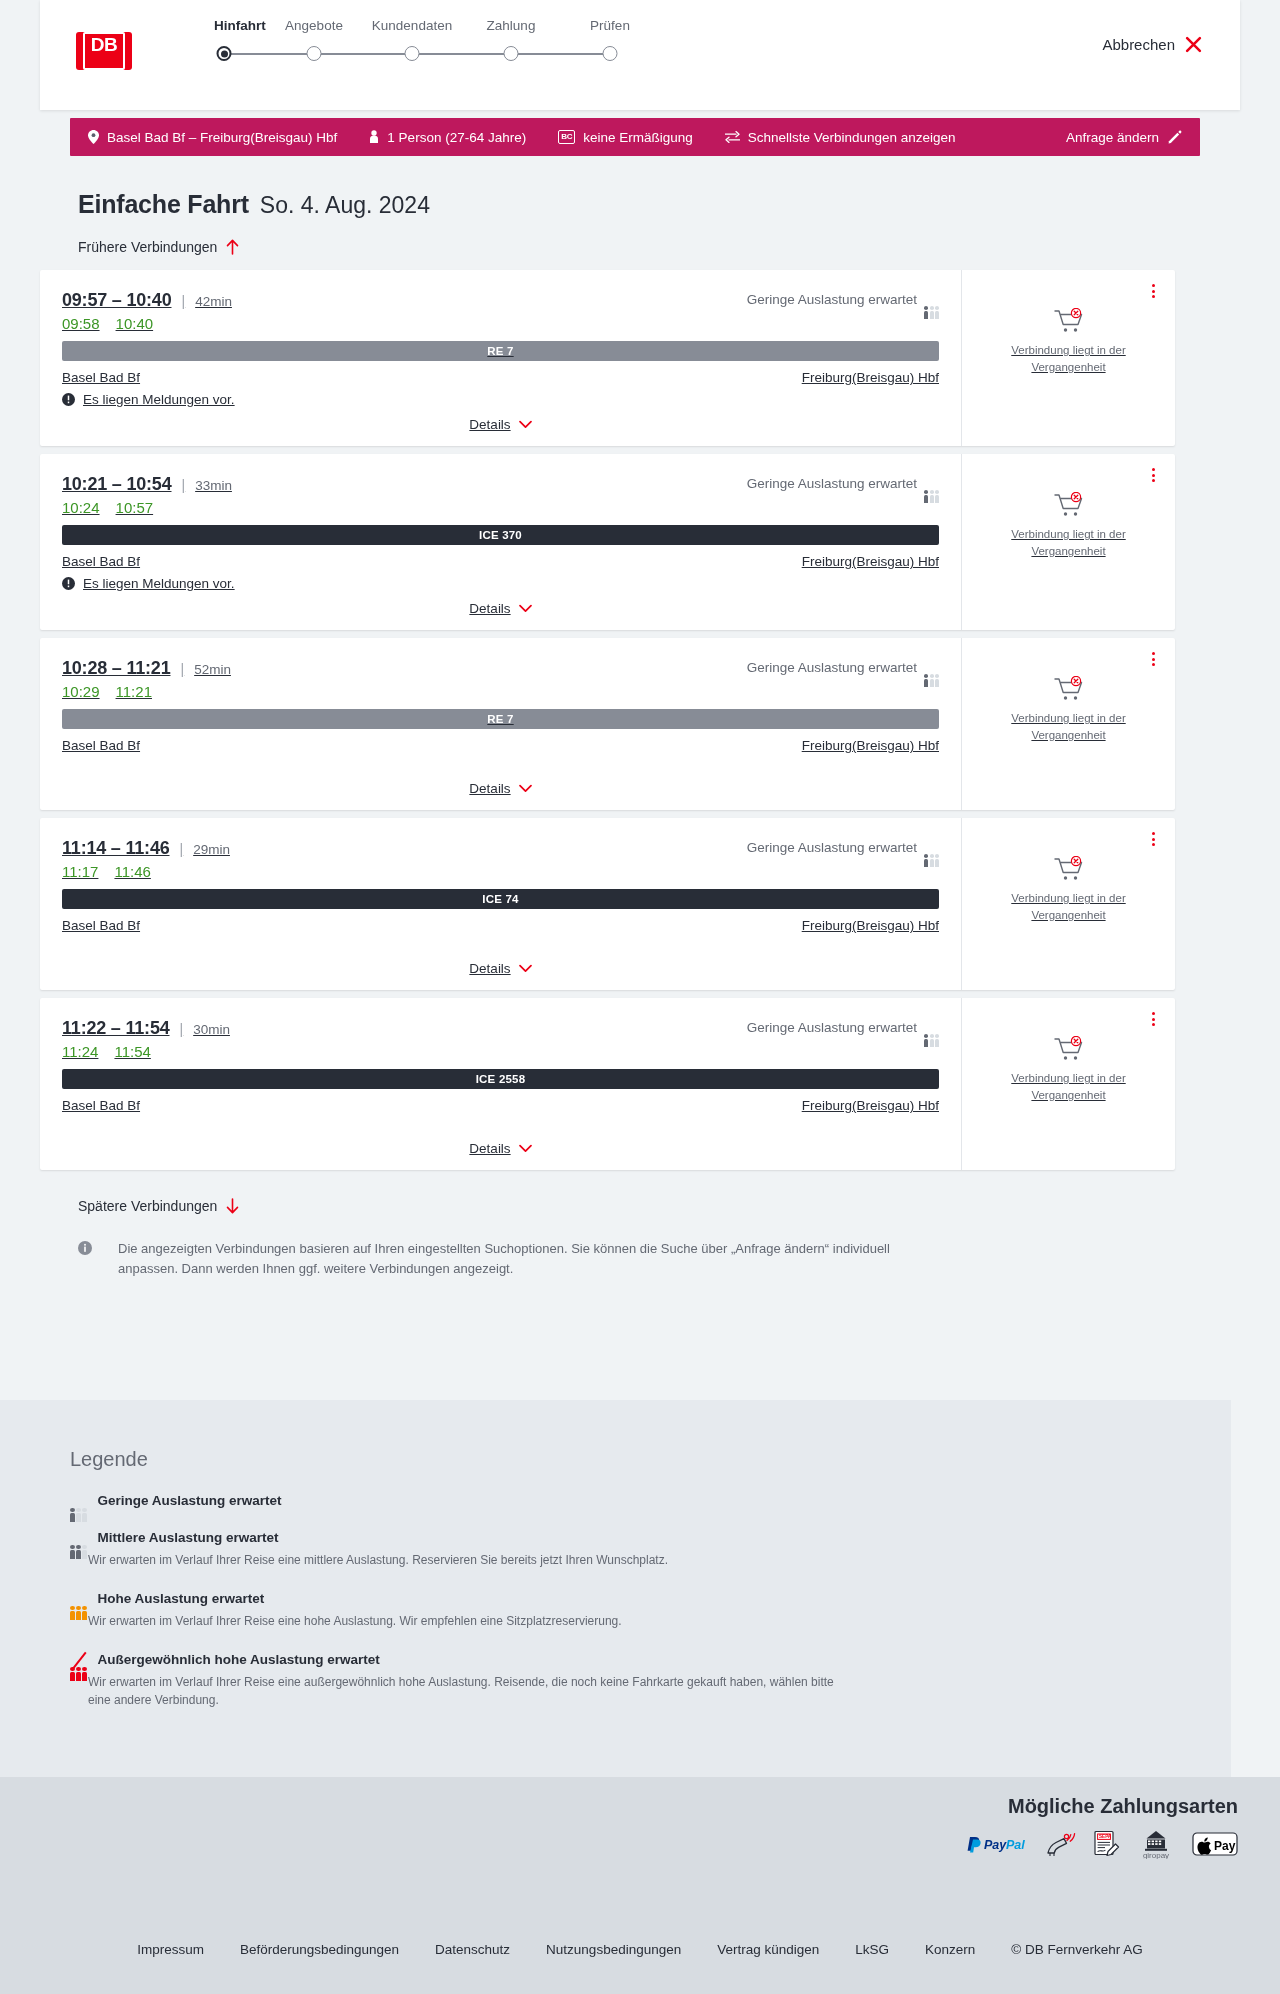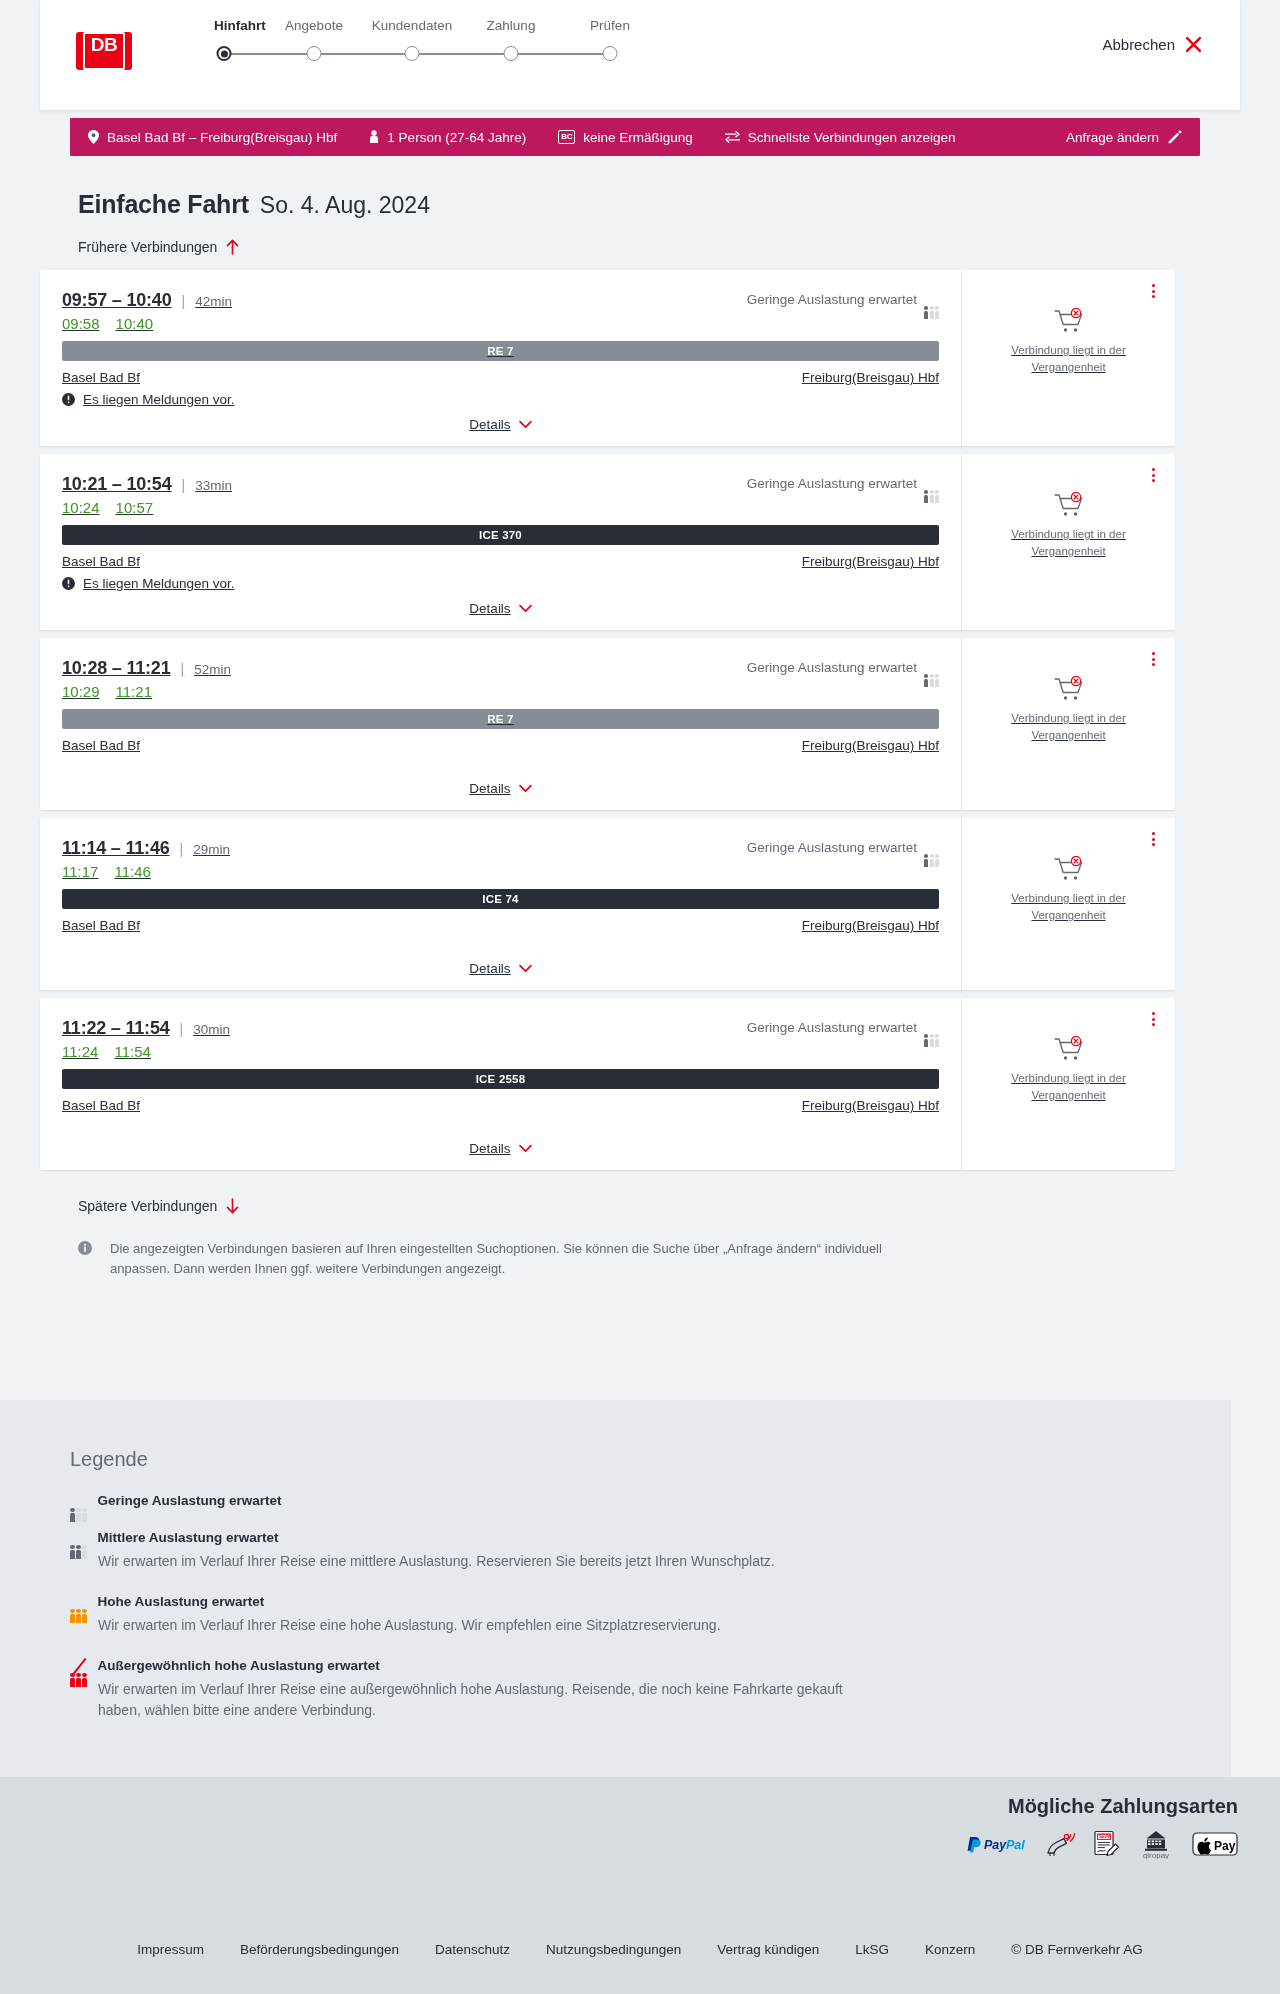--- a/index.html
+++ b/index.html
@@ -179,38 +179,38 @@
   }
   .kebab span { width: 3px; height: 3px; border-radius: 50%; background: #ec0016; display: block; }
   .cart-ic { margin-top: 20px; width: 30px; height: 26px; display: block; }
   .cart-text {
     margin-top: 8px; text-align: center;
     font-size: 11.5px; color: #646973; line-height: 1.45; max-width: 150px;
   }
 
   .info-note {
     margin: 24px 0 0 70px; width: 820px;
-    display: flex; gap: 18px;
+    display: flex; gap: 26px;
     font-size: 13px; color: #646973; line-height: 1.55;
   }
   .info-ic { width: 14px; height: 14px; flex: none; margin-top: 2px; display: block; }
 
   
   .legend-sec {
     position: absolute; top: 1400px; left: 0; width: 1231px; height: 377px;
     background: #e6eaee;
   }
   .legend-inner { padding: 48px 0 0 70px; width: 860px; }
   .legend-title { font-size: 20px; color: #646973; font-weight: normal; }
   .legend-item { margin-top: 22px; }
   .legend-head { display: flex; align-items: center; gap: 11px; }
   .legend-label { font-size: 13.5px; font-weight: bold; color: #282d37; }
   .legend-desc {
-    margin-top: 6px; margin-left: 28px;
-    font-size: 14px; color: #646973; line-height: 1.5; max-width: 760px;
+    margin-top: 6px; margin-left: 18px;
+    font-size: 12px; color: #646973; line-height: 1.5; max-width: 760px;
   }
   .util-icon.lg { height: 14px; }
   .util-icon.lg .util-fig { width: 4.5px; }
   .util-icon.lg .head { width: 4.5px; height: 4px; }
   .util-icon.lg .body { top: 5px; width: 4.5px; height: 9px; }
   .strike-wrap { position: relative; display: inline-flex; }
   .strike-wrap::after {
     content: ""; position: absolute; left: -2px; top: 50%;
     width: 22px; height: 2px; background: #ec0016;
     transform: rotate(-52deg); transform-origin: center;

